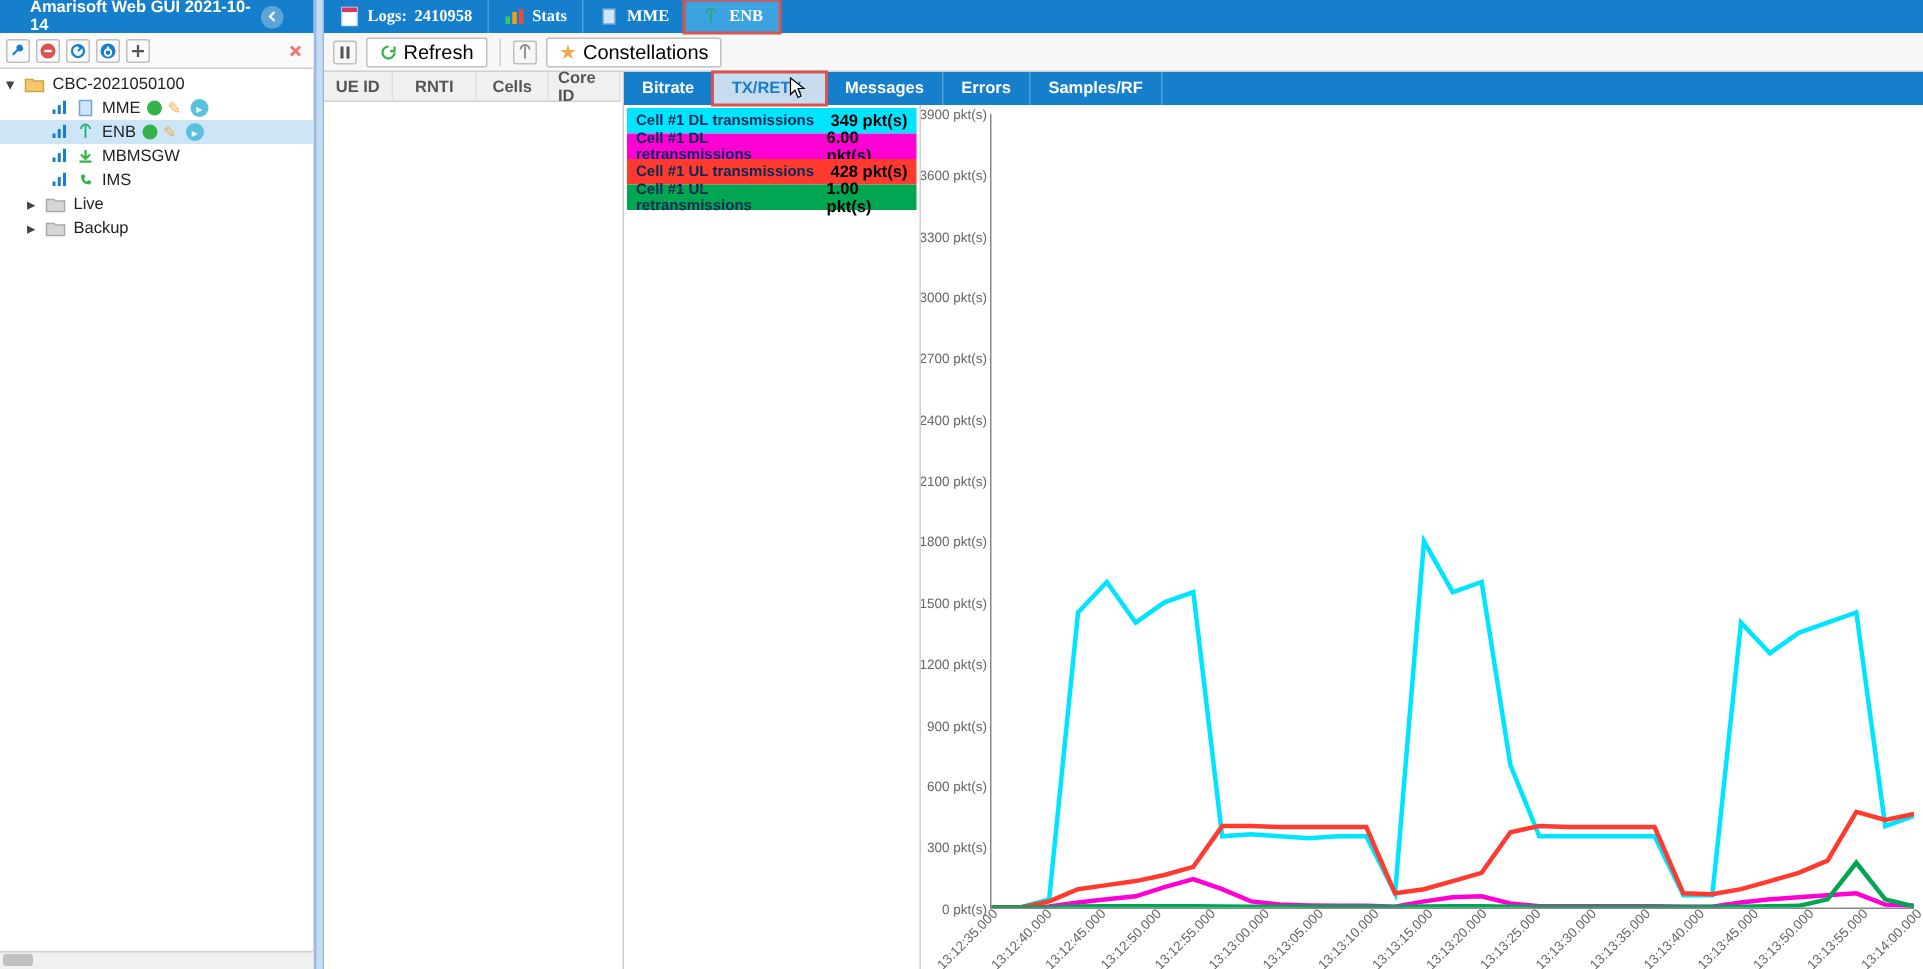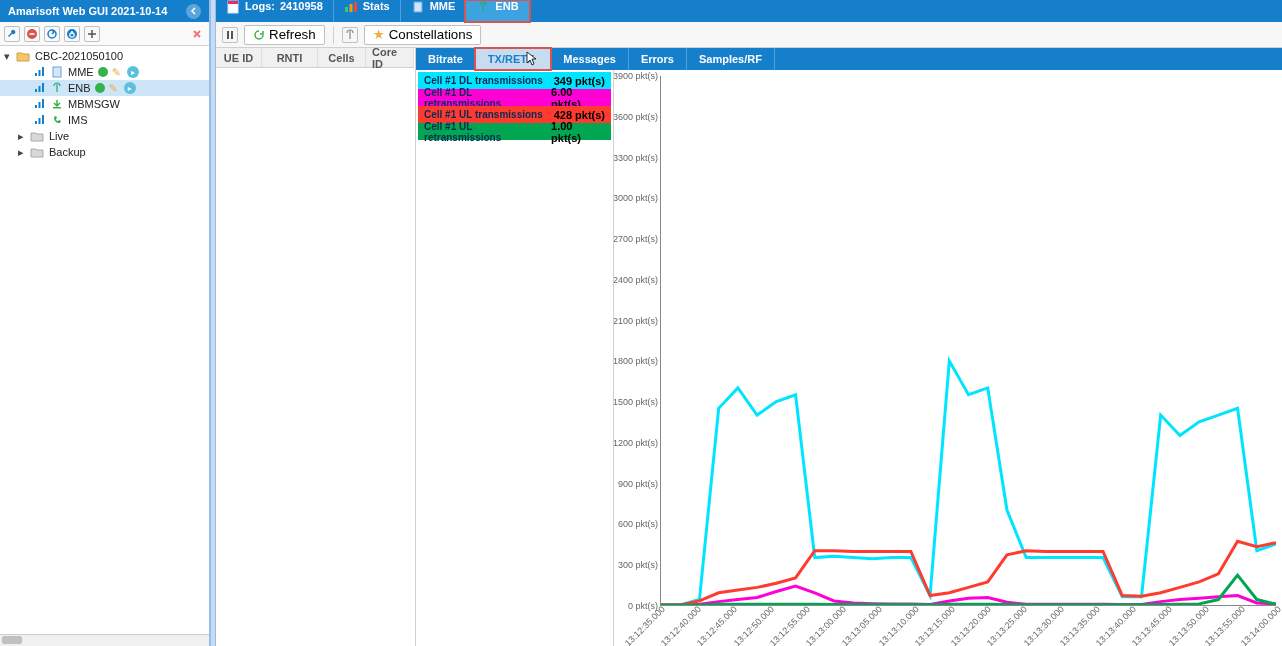--- a/index.html
+++ b/index.html
@@ -3,21 +3,21 @@
 <meta charset="utf-8">
 <style>
   * { box-sizing: border-box; }
   html, body { margin: 0; padding: 0; font-family: Arial, Helvetica, sans-serif; font-size: 11px; color: #222; }
   body { width: 1282px; height: 646px; overflow: hidden; background: #fff; }
 
   
   .app-header {
     display: flex; align-items: center; height: 22px;
     background: #157fcc; color: #fff; font-weight: bold;
-    padding: 0 8px; justify-content: space-between;
+    padding: 0 20px; justify-content: space-between;
   }
   .app-header .collapse-btn {
     width: 15px; height: 15px; border-radius: 50%; background: rgba(255,255,255,0.3);
     display: inline-flex; align-items: center; justify-content: center;
   }
 
   
   .left-panel { position: absolute; left: 0; top: 0; bottom: 0; width: 210px; border-right: 1px solid #99bbe8; background: #fff; display: flex; flex-direction: column; }
   .left-toolbar { display: flex; align-items: center; height: 24px; background: #f5f5f5; border-bottom: 1px solid #d0d0d0; padding: 0 4px; gap: 2px; }
   .tb-btn { border: 1px solid #c0c0c0; background: #f5f5f5; height: 18px; padding: 0 6px; font-size: 11px; border-radius: 2px; display: inline-flex; align-items: center; gap: 3px; cursor: pointer; }
@@ -41,21 +41,21 @@
   .tree-label { font-size: 11px; }
   .hscroll { height: 12px; border-top: 1px solid #d0d0d0; background: #f0f0f0; position:relative; }
   .hscroll::before { content:""; position:absolute; left:2px; top:1px; width:20px; height:8px; background:#c0c0c0; border-radius:2px; }
 
   
   .splitter { position:absolute; left:210px; top:0; bottom:0; width:6px; background:#c7ddef; border-left:1px solid #99bbe8; border-right:1px solid #99bbe8; cursor:col-resize; }
 
   
   .right-area { position:absolute; left:216px; right:0; top:0; bottom:0; display:flex; flex-direction:column; }
   .top-tabs { height:22px; background:#157fcc; display:flex; align-items:stretch; }
-  .top-tab { display:inline-flex; gap:5px; padding:0 10px; color:#fff; font-weight:bold; border-right:1px solid rgba(255,255,255,0.25); cursor:pointer; position:relative; }
+  .top-tab { display:inline-flex; align-items:center; gap:5px; padding:0 10px; color:#fff; font-weight:bold; border-right:1px solid rgba(255,255,255,0.25); cursor:pointer; position:relative;font-family:Liberation Serif, serif; }
   .top-tab .ticon { width:14px; height:14px; display:inline-flex; align-items:center; justify-content:center; }
   .top-tab.highlight { position:relative; }
   .top-tab.highlight::after { content:""; position:absolute; left:-2px; right:-2px; top:-1px; bottom:-1px; border:2px solid #d9534f; }
   .top-tab.active { background:#3ca2e0; }
 
   .action-bar { height:26px; background:#f7f7f7; border-bottom:1px solid #d0d0d0; display:flex; align-items:center; padding:0 6px; gap:6px; }
   .action-bar .sep { width:1px; height:18px; background:#d0d0d0; margin:0 2px; }
   .btn { display:inline-flex; align-items:center; gap:4px; height:20px; padding:0 8px; border:1px solid #c0c0c0; border-radius:2px; background:#fff; cursor:pointer; }
   .star { color:#f0ad4e; }
 

